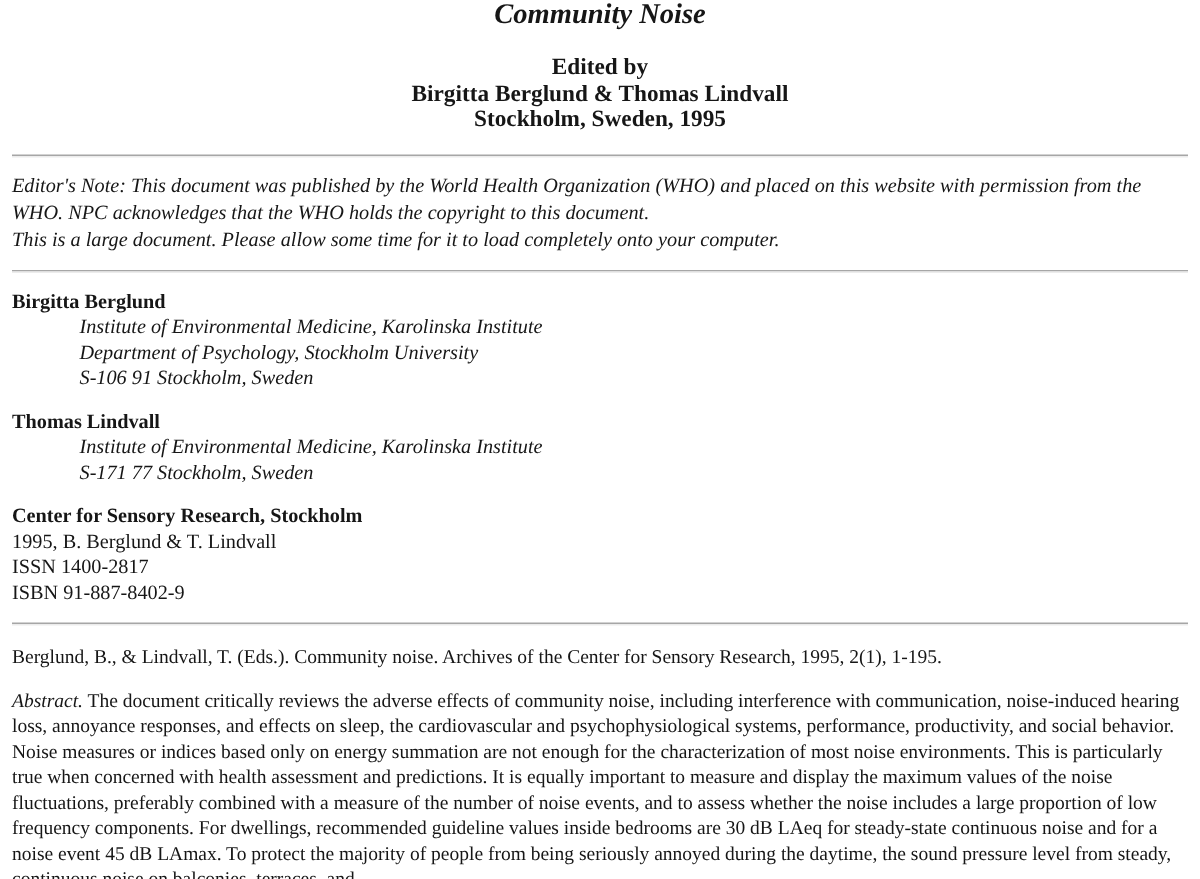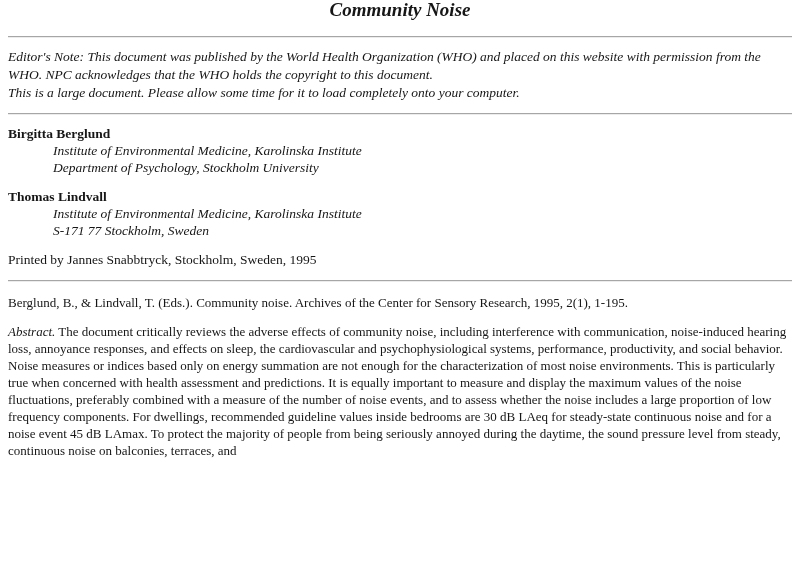--- a/index.html
+++ b/index.html
@@ -63,46 +63,57 @@
   }
   .abstract .abstract-label { }
 </style>
 </head>
 <body>
 
 <div class="page">
 
   <h1 class="doc-title">Community Noise</h1>
 
+  <div class="doc-subtitle">
+    <div>Edited by</div>
+    <div>Birgitta Berglund &amp; Thomas Lindvall</div>
+    <div>Stockholm, Sweden, 1995</div>
+  </div>
 
   <hr class="rule">
 
   <div class="editors-note">
     <div>Editor's Note: This document was published by the World Health Organization (WHO) and placed on this website with permission from the WHO. NPC acknowledges that the WHO holds the copyright to this document.</div>
     <div>This is a large document. Please allow some time for it to load completely onto your computer.</div>
   </div>
 
   <hr class="rule">
 
   <div class="authors-block">
 
     <p class="block">
       <span class="author-name">Birgitta Berglund</span><br>
       <span class="affil">Institute of Environmental Medicine, Karolinska Institute</span><br>
       <span class="affil">Department of Psychology, Stockholm University</span><br>
+      <span class="affil">S-106 91 Stockholm, Sweden</span>
     </p>
 
     <p class="block">
       <span class="author-name">Thomas Lindvall</span><br>
       <span class="affil">Institute of Environmental Medicine, Karolinska Institute</span><br>
       <span class="affil">S-171 77 Stockholm, Sweden</span>
     </p>
 
+    <p class="block">
+      <span class="publisher-name">Center for Sensory Research, Stockholm</span><br>
+      <span>1995, B. Berglund &amp; T. Lindvall</span><br>
+      <span>ISSN 1400-2817</span><br>
+      <span>ISBN 91-887-8402-9</span>
+    </p>
 
-    <p class="block printed-line">Printed by Jannes Snabbtryck, Stockholm, Sweden, 1995</p>
 
   </div>
 
   <hr class="rule">
 
   <p class="citation">Berglund, B., &amp; Lindvall, T. (Eds.). Community noise. Archives of the Center for Sensory Research, 1995, 2(1), 1-195.</p>
 
   <p class="abstract"><i class="abstract-label">Abstract.</i><span> The document critically reviews the adverse effects of community noise, including interference with communication, noise-induced hearing loss, annoyance responses, and effects on sleep, the cardiovascular and psychophysiological systems, performance, productivity, and social behavior. Noise measures or indices based only on energy summation are not enough for the characterization of most noise environments. This is particularly true when concerned with health assessment and predictions. It is equally important to measure and display the maximum values of the noise fluctuations, preferably combined with a measure of the number of noise events, and to assess whether the noise includes a large proportion of low frequency components. For dwellings, recommended guideline values inside bedrooms are 30 dB LAeq for steady-state continuous noise and for a noise event 45 dB LAmax. To protect the majority of people from being seriously annoyed during the daytime, the sound pressure level from steady, continuous noise on balconies, terraces, and</span></p>
 
 </div>

